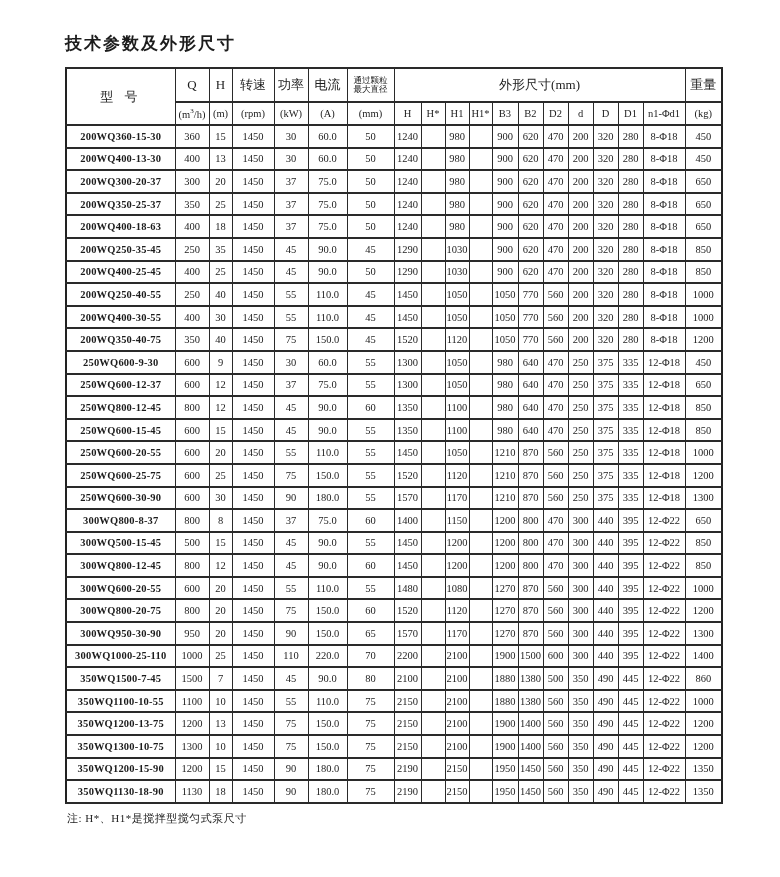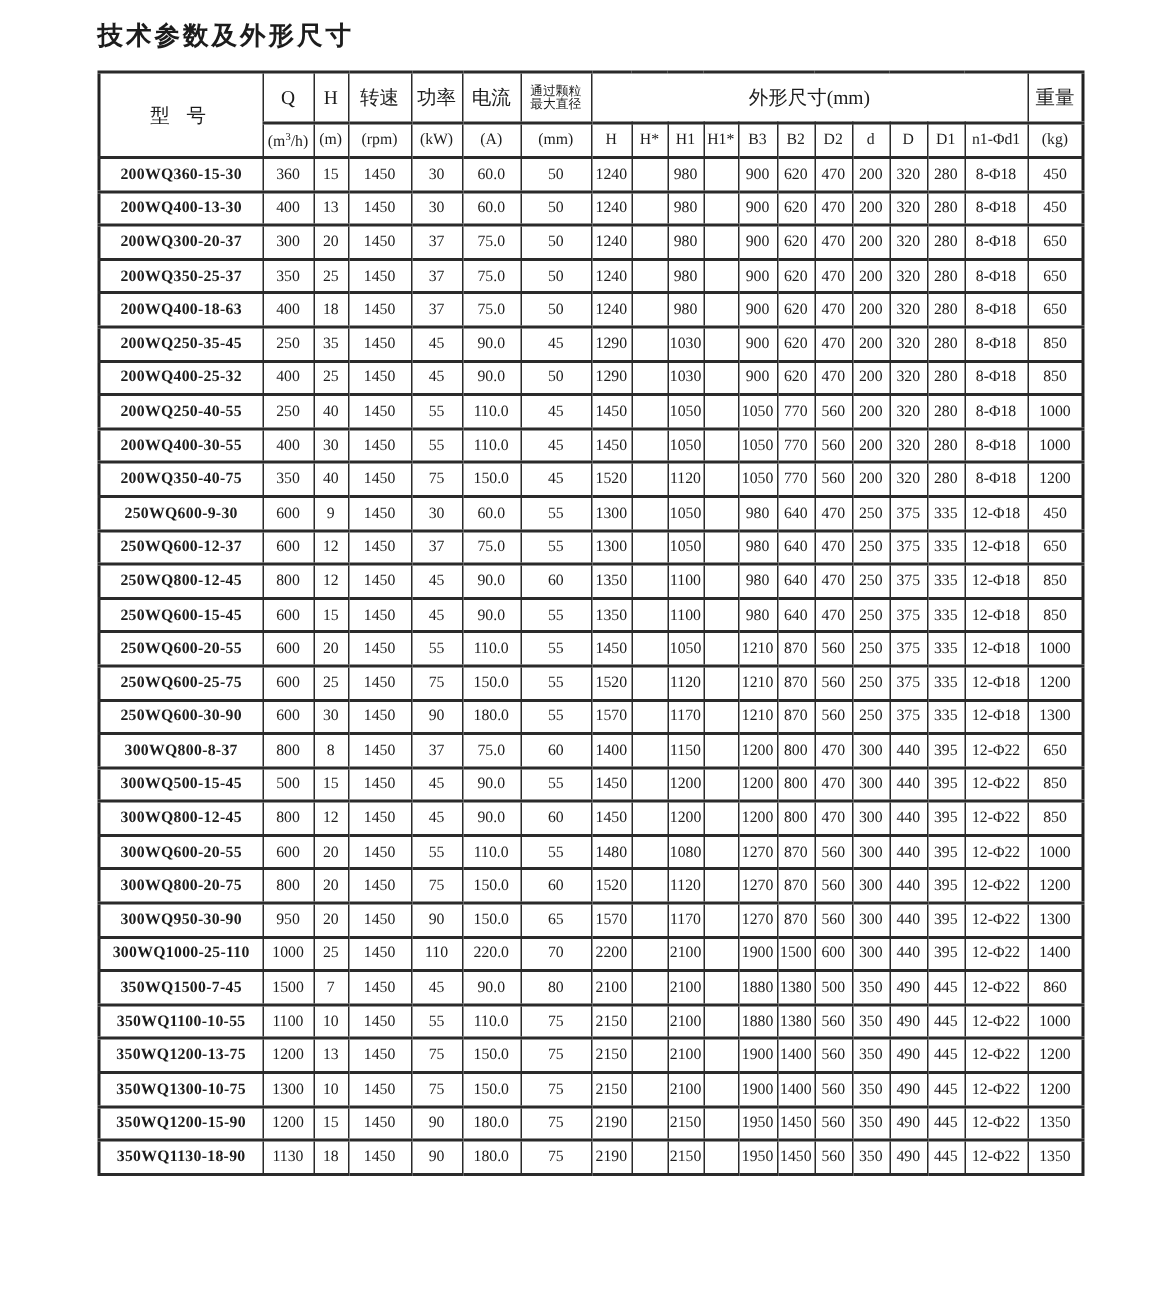--- a/index.html
+++ b/index.html
@@ -1,21 +1,21 @@
 <!DOCTYPE html>
 <html><head>
 <meta charset="utf-8">
 <style>
   html,body{margin:0;padding:0;}
   body{
     width:780px;height:877px;background:#ffffff;color:#1c1c1c;
     font-family:"Liberation Serif","DejaVu Serif",serif;
     position:relative;overflow:hidden;
   }
-  .page{padding:12px 0 0 65px;}
+  .page{padding:32px 0 0 65px;}
   .title{
     font-size:17px;font-weight:bold;letter-spacing:2px;margin:0 0 12px 0;
   }
   table.spec{
     border-collapse:collapse;table-layout:fixed;width:650px;
     border:2px solid #222;
   }
   table.spec th,table.spec td{
     border:solid #2a2a2a;border-width:2px 1px;
     text-align:center;vertical-align:middle;
@@ -219,21 +219,21 @@
           <td class="val">900</td>
           <td class="val">620</td>
           <td class="val">470</td>
           <td class="val">200</td>
           <td class="val">320</td>
           <td class="val">280</td>
           <td class="val">8-Φ18</td>
           <td class="val">850</td>
         </tr>
         <tr>
-          <td class="model">200WQ400-25-32</td>
+          <td class="model">200WQ400-25-45</td>
           <td class="val">400</td>
           <td class="val">25</td>
           <td class="val">1450</td>
           <td class="val">45</td>
           <td class="val">90.0</td>
           <td class="val">50</td>
           <td class="val">1290</td>
           <td class="val"></td>
           <td class="val">1030</td>
           <td class="val"></td>
@@ -725,13 +725,14 @@
           <td class="val">560</td>
           <td class="val">350</td>
           <td class="val">490</td>
           <td class="val">445</td>
           <td class="val">12-Φ22</td>
           <td class="val">1350</td>
         </tr>
       </tbody>
   </table>
 
+  <p class="footnote">注: H*、H1*是搅拌型搅匀式泵尺寸</p>
 </div>
 
 </body></html>

